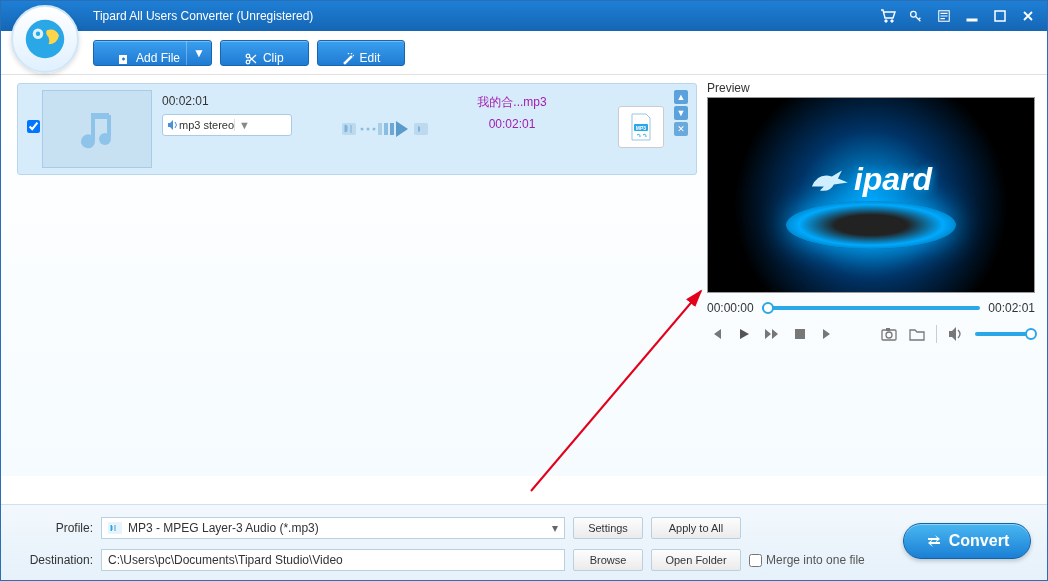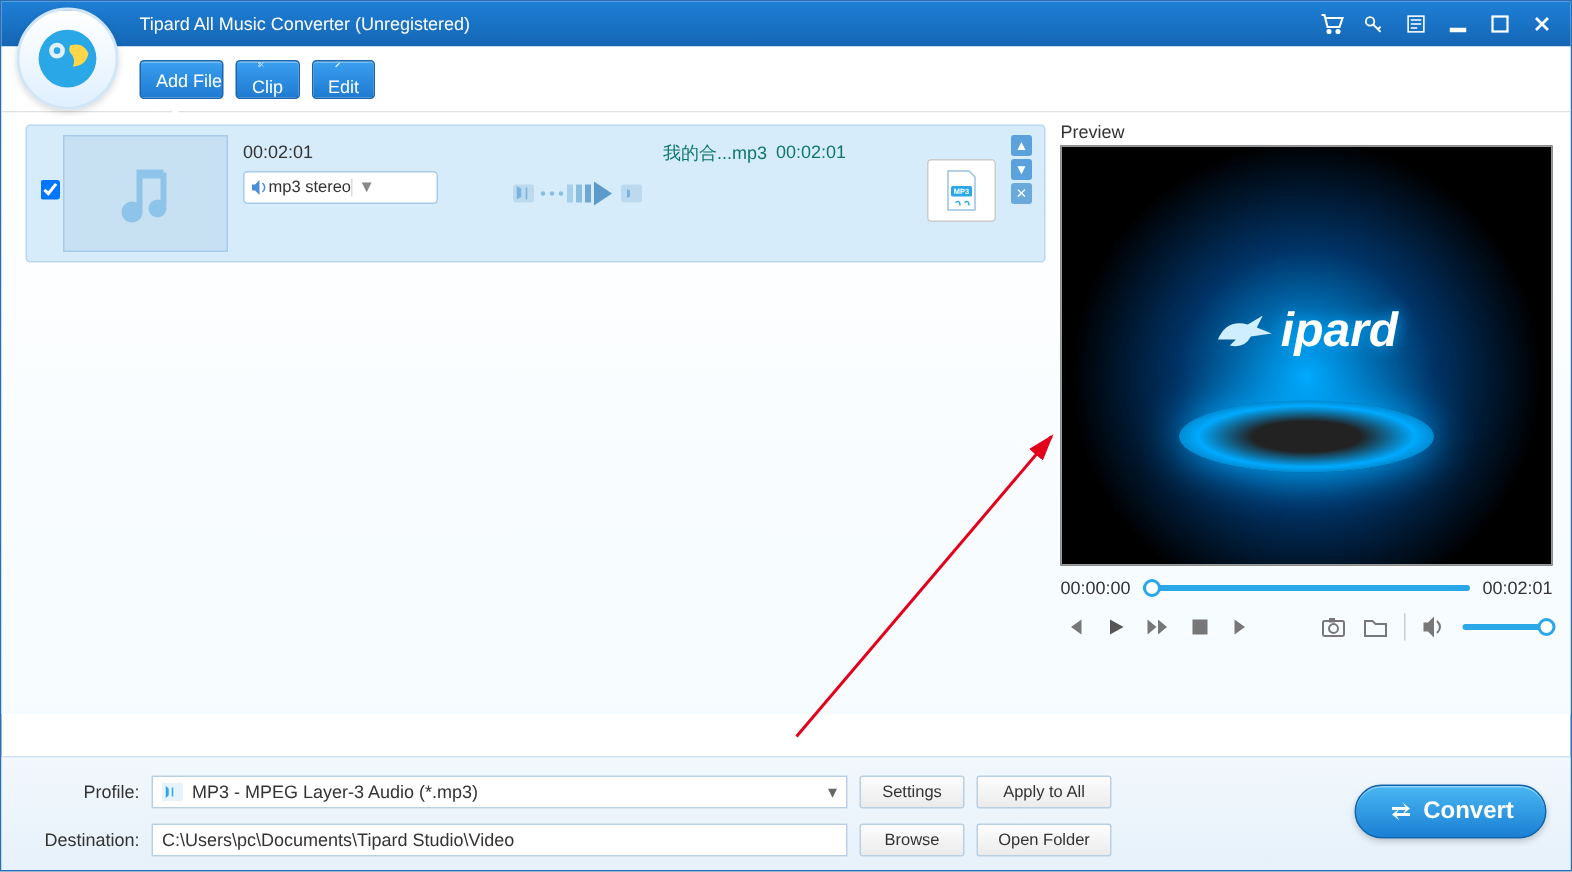--- a/index.html
+++ b/index.html
@@ -13,48 +13,48 @@
 .titlebar .win-controls { display: flex; align-items: center; gap: 10px; padding-right: 10px; }
 .titlebar .win-controls .wc { width: 18px; height: 18px; display: flex; align-items: center; justify-content: center; cursor: pointer; color: #fff; font-size: 14px; }
 .titlebar .win-controls svg { fill: #fff; stroke: #fff; }
 
 
 .logo { position: absolute; left: 10px; top: 4px; width: 68px; height: 68px; background: linear-gradient(#fff, #e0f0ff); border-radius: 50%; border: 2px solid #d0e6f7; display: flex; align-items: center; justify-content: center; z-index: 5; box-shadow: 0 2px 5px rgba(0,0,0,0.15); }
 .logo svg { width: 42px; height: 42px; }
 
 
 .toolbar { height: 44px; background: #fff; display: flex; align-items: center; gap: 8px; padding-left: 92px; border-bottom: 1px solid #e0e0e0; }
-.btn-blue { height: 26px; background: linear-gradient(#3b9fef,#1f7bd2); border: 1px solid #1866b0; border-radius: 3px; color: #fff; font-size: 12px; display: flex; align-items: flex-start; padding: 0 10px; gap: 6px; cursor: pointer; box-shadow: inset 0 1px 0 rgba(255,255,255,0.3); flex-direction: column; }
+.btn-blue { height: 26px; background: linear-gradient(#3b9fef,#1f7bd2); border: 1px solid #1866b0; border-radius: 3px; color: #fff; font-size: 12px; display: flex; align-items: flex-end; padding: 0 24px; gap: 6px; cursor: pointer; box-shadow: inset 0 1px 0 rgba(255,255,255,0.3); }
 .btn-blue.split { padding-right: 0; }
 .btn-blue.split .split-arrow { border-left: 1px solid rgba(255,255,255,0.3); padding: 0 6px; height: 24px; display: flex; align-items: center; }
 .btn-blue svg { fill: #fff; }
 
 
 .main { flex: 1; display: flex; background: linear-gradient(#fff, #f5fbff); }
 
 
 .file-area { flex: 1; padding: 8px 4px 8px 16px; display: flex; }
 .file-item { width: 100%; height: 92px; border: 1px solid #b9d6ee; background: #d7ecfb; border-radius: 3px; display: flex; align-items: flex-start; padding: 6px; position: relative; }
 .check-col { width: 18px; display: flex; align-items: center; justify-content: center; padding-top: 30px; }
 .check-col input { }
 .thumb { width: 110px; height: 78px; background: #c7e1f3; border: 1px solid #a8cce8; display: flex; align-items: center; justify-content: center; margin-right: 10px; }
 .thumb svg { width: 48px; height: 48px; }
 .col1 { width: 170px; display: flex; flex-direction: column; gap: 6px; padding-top: 4px; font-size: 12px; color: #333; }
 .profile-chip { height: 22px; background: #fff; border: 1px solid #a8cce8; border-radius: 3px; width: 130px; display: flex; align-items: center; font-size: 11px; padding: 0 4px; gap: 0; }
 .profile-chip .dd { border-left: 1px solid #ddd; padding-left: 4px; color: #888; }
 .arrow-col { width: 110px; display: flex; align-items: center; justify-content: center; height: 78px; }
-.col2 { width: 140px; display: flex; gap: 6px; padding-top: 4px; font-size: 12px; color: #0f766e; }
+.col2 { width: 140px; display: flex; flex-direction: column; gap: 6px; padding-top: 4px; font-size: 12px; color: #a21caf; align-items: center; }
 .format-badge { width: 46px; height: 42px; background: #fff; border: 1px solid #ccc; border-radius: 3px; display: flex; align-items: center; justify-content: center; margin-left: auto; margin-right: 6px; margin-top: 16px; }
 .side-btns { width: 16px; display: flex; flex-direction: column; gap: 2px; margin-left: 4px; }
 .side-btns .sb { width: 14px; height: 14px; background: #5ba2dd; border-radius: 2px; color: #fff; font-size: 9px; display: flex; align-items: center; justify-content: center; cursor: pointer; }
 
 
 .preview { width: 346px; padding: 6px 12px 8px 6px; display: flex; flex-direction: column; }
 .preview-label { font-size: 12px; color: #333; margin-bottom: 2px; }
-.preview-screen { width: 328px; height: 280px; background: #000; border: 1px solid #999; position: relative; overflow: hidden; }
+.preview-screen { width: 328px; height: 196px; background: #000; border: 1px solid #999; position: relative; overflow: hidden; }
 .preview-screen .glow { position: absolute; inset: 0; background: radial-gradient(circle at 50% 55%, #0af 0%, #036 38%, #000 70%); }
 .preview-screen .brand { position: absolute; top: 48%; left: 50%; transform: translate(-50%,-80%); color: #fff; font-size: 32px; font-weight: bold; font-style: italic; text-shadow: 0 0 10px #0af; display:flex; align-items:center; gap:4px;}
 .preview-screen .disc { position: absolute; left: 50%; bottom: 22%; transform: translateX(-50%); width: 170px; height: 48px; background: radial-gradient(ellipse at center, #222 30%, #0af 60%, #035 100%); border-radius: 50%; box-shadow: 0 0 30px #0af; }
 .timebar { display: flex; align-items: center; font-size: 12px; color: #333; gap: 8px; margin-top: 8px; }
 .seek { flex: 1; height: 4px; background: #2aa7e6; position: relative; border-radius: 2px; }
 .seek .knob { position: absolute; left: 0; top: -4px; width: 12px; height: 12px; background: #fff; border: 2px solid #2aa7e6; border-radius: 50%; }
 .pcontrols { display: flex; align-items: center; gap: 10px; margin-top: 10px; color: #666; }
 .pcontrols .pc { width: 18px; height: 18px; cursor: pointer; display:flex; align-items:center; justify-content:center;}
 .pcontrols .spacer { flex: 1; }
 .pcontrols .vol-track { width: 60px; height: 4px; background: #2aa7e6; position: relative; border-radius:2px;}
@@ -83,21 +83,21 @@
   <div class="logo">
     <svg viewBox="0 0 48 48">
       <circle cx="24" cy="24" r="22" fill="#2aa7e6"></circle>
       <circle cx="16" cy="18" r="6" fill="#fff" opacity="0.85"></circle>
       <circle cx="16" cy="18" r="2.5" fill="#2aa7e6"></circle>
       <path d="M26 14 q10 -3 14 6 q-2 10 -12 10 q2 -4 0 -8 q-4 -4 -2 -8 z" fill="#ffd54a"></path>
     </svg>
   </div>
 
   <div class="titlebar">
-    <span class="title-text">Tipard All Music Converter (Unregistered)</span>
+    <span class="title-text">Tipard All Users Converter (Unregistered)</span>
     <div class="win-controls">
       <div class="wc">
           <svg width="16" height="16" viewBox="0 0 16 16">
             <path d="M1 2h2l2 8h8l2-6H4" fill="none" stroke-width="1.4"></path>
             <circle cx="6" cy="13" r="1.2"></circle>
             <circle cx="12" cy="13" r="1.2"></circle>
           </svg>
         </div>
       <div class="wc">
           <svg width="14" height="14" viewBox="0 0 16 16">
@@ -300,20 +300,24 @@
     <button class="btn-gray">Settings</button>
     <button class="btn-gray">Apply to All</button>
     <div></div>
 
     <label>Destination:</label>
     <div class="txt">
       <span>C:\Users\pc\Documents\Tipard Studio\Video</span>
     </div>
     <button class="btn-gray">Browse</button>
     <button class="btn-gray">Open Folder</button>
+    <div class="merge">
+      <input type="checkbox" style="">
+      <span>Merge into one file</span>
+    </div>
 
     <div class="convert-btn">
       <svg width="18" height="16" viewBox="0 0 18 16">
           <path d="M3 5h9l-2-3 5 4-5 4 2-3H3zM15 11H6l2 3-5-4 5-4-2 3h9z"></path>
         </svg>
       <span>Convert</span>
     </div>
   </div>
 
   <svg class="anno-arrow" width="200" height="220" viewBox="0 0 200 220">

